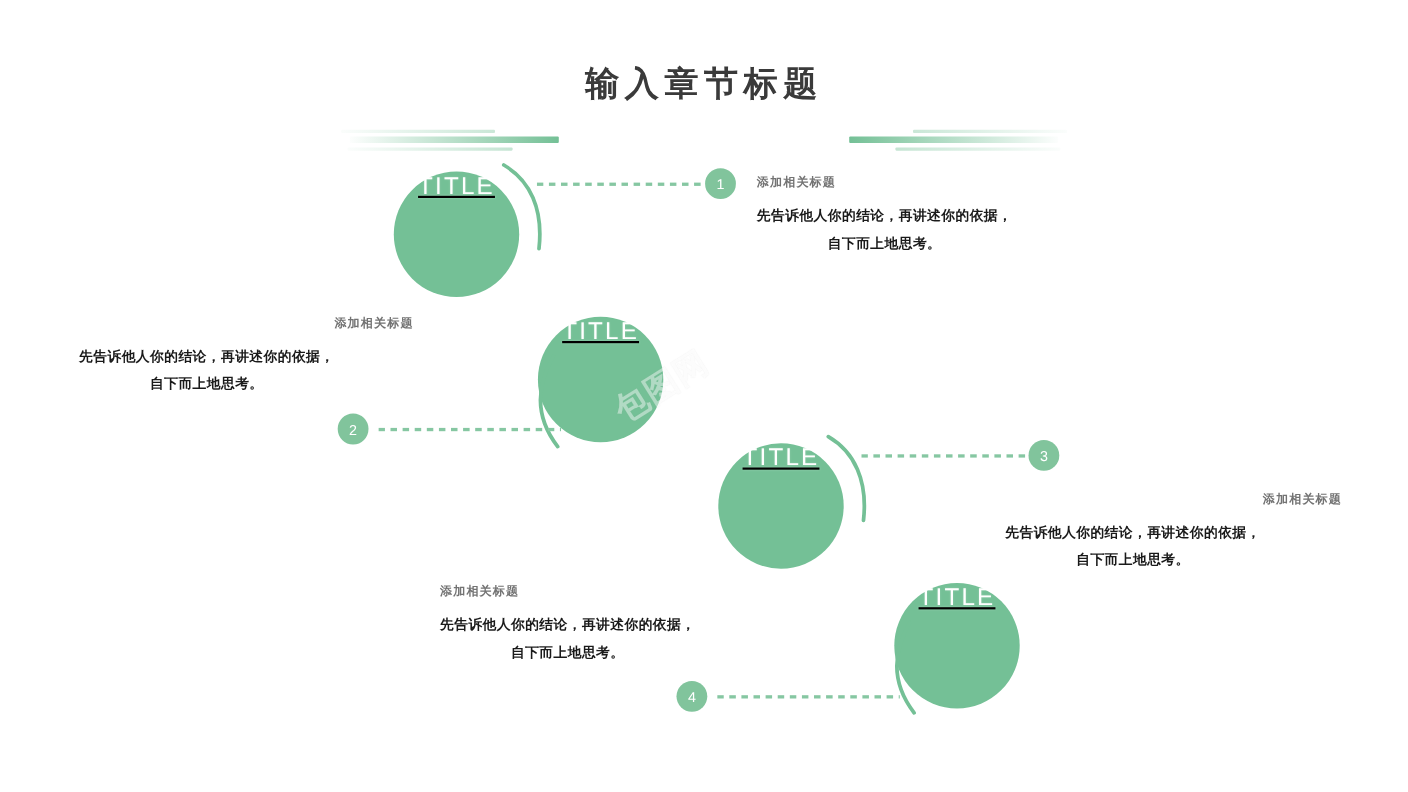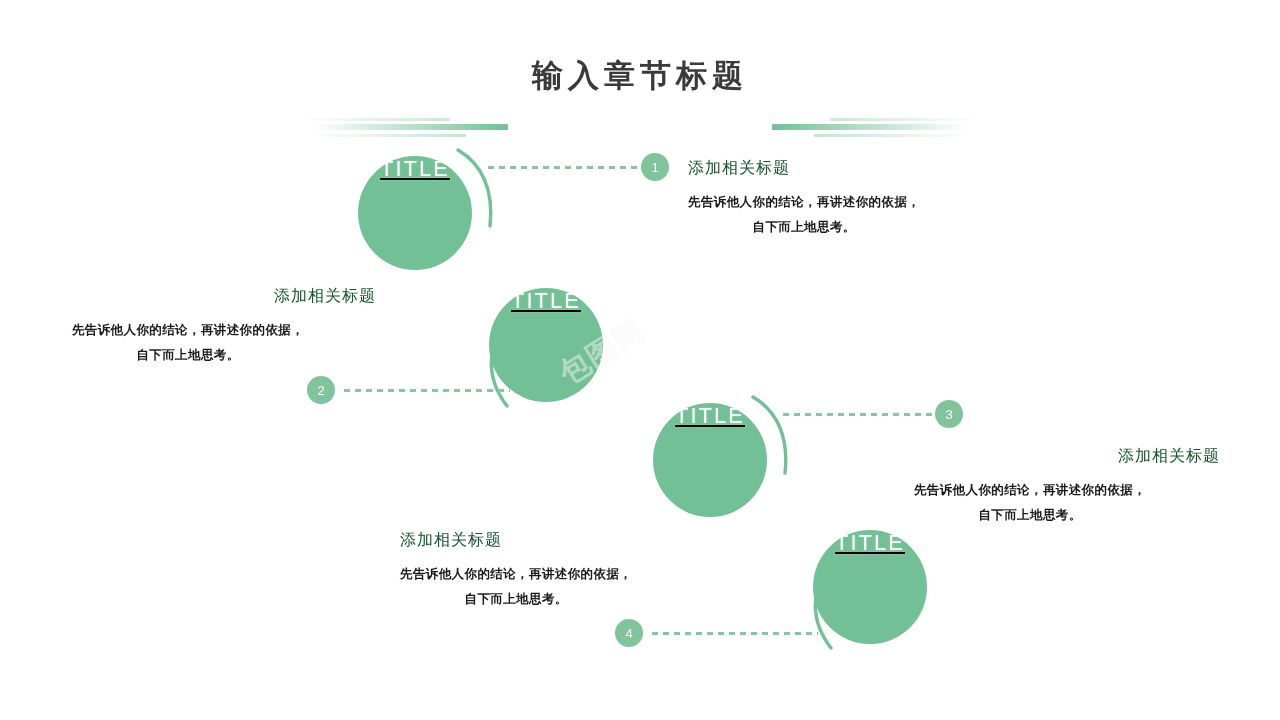--- a/index.html
+++ b/index.html
@@ -122,23 +122,23 @@
     align-items: center;
     justify-content: center;
     color: #ffffff;
     font-size: 13px;
     font-weight: 400;
   }
 
   
   .block { position: absolute; }
   .block .b-title {
-    font-size: 16px;
-    font-weight: normal;
-    color: #14532d;
+    font-size: 11px;
+    font-weight: bold;
+    color: #737373;
     letter-spacing: 1px;
     margin-bottom: 11px;
     white-space: nowrap;
   }
   .block .b-line {
     font-size: 12.5px;
     font-weight: bold;
     color: #1a1a1a;
     letter-spacing: 0.4px;
     line-height: 25px;

